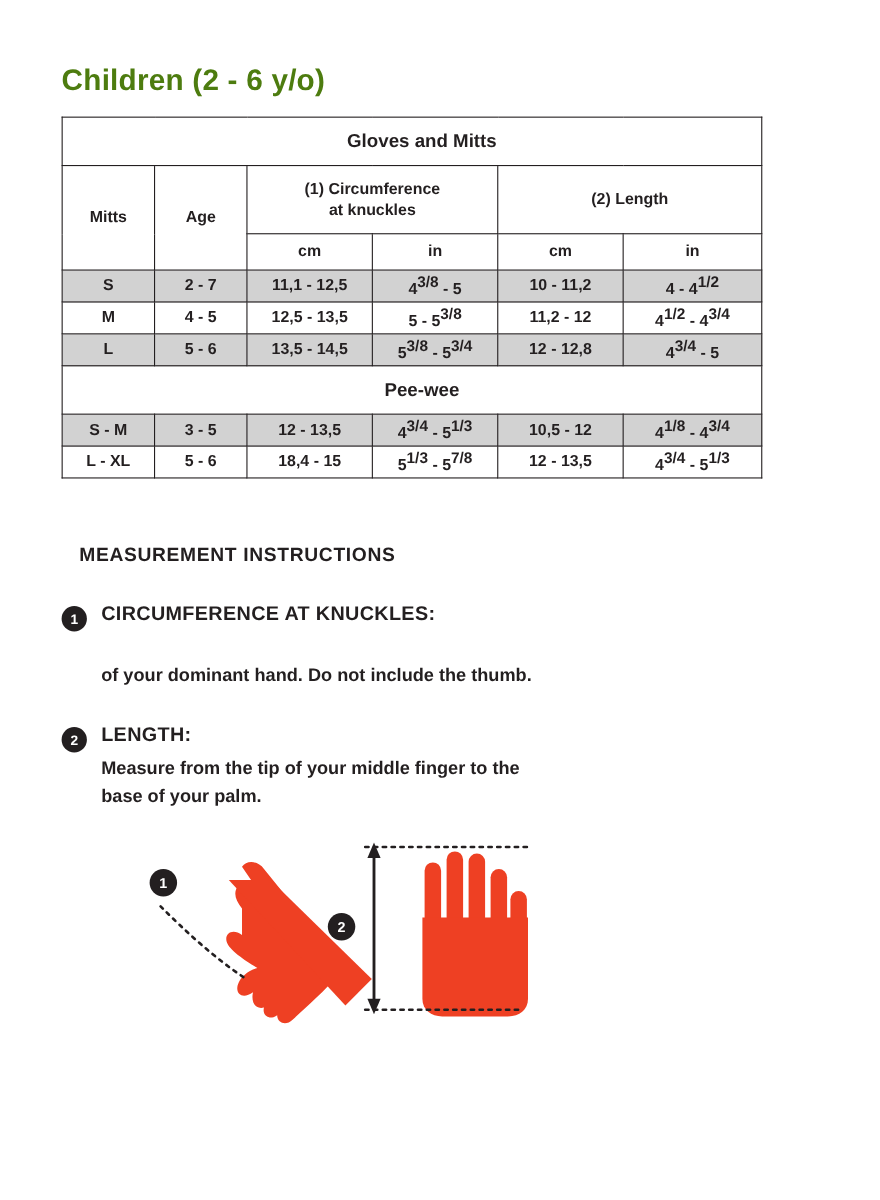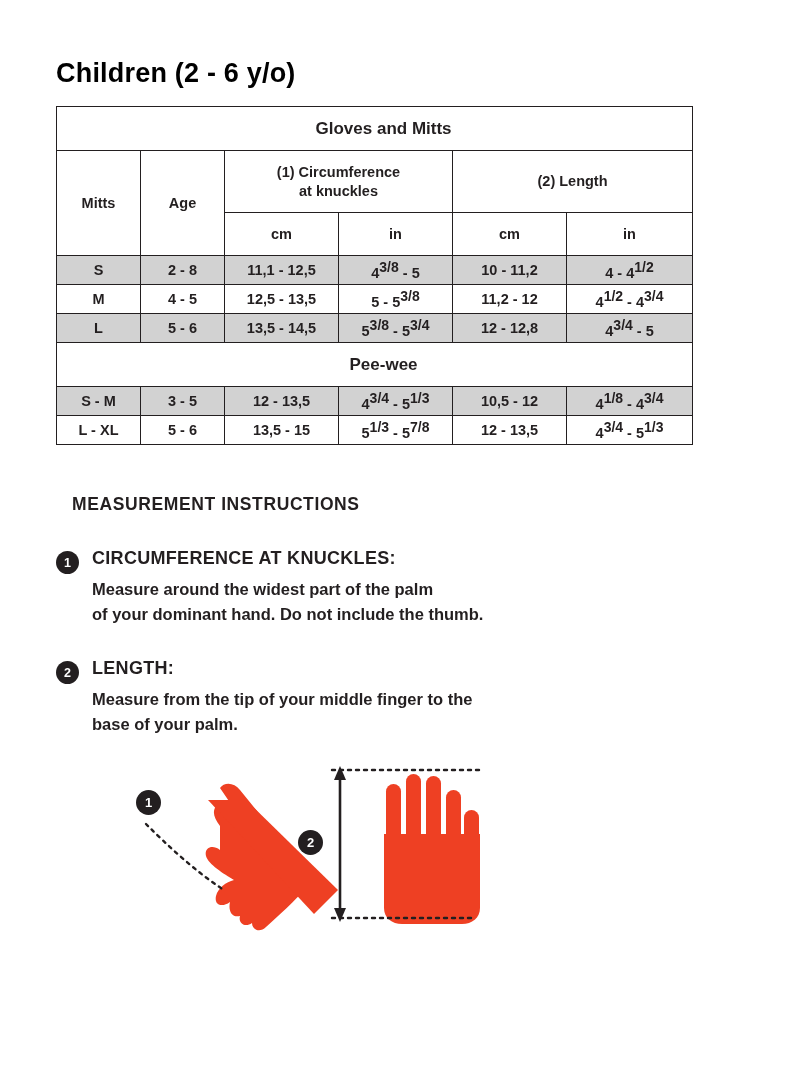--- a/index.html
+++ b/index.html
@@ -16,21 +16,21 @@
     padding: 0;
     overflow: hidden;
   }
 
   
   .title {
     position: absolute;
     left: 56px; top: 58px;
     font-size: 27px;
     font-weight: bold;
-    color: #000000;
+    color: #4d7c0f;
     letter-spacing: 0.2px;
   }
 
   
   .table-wrap {
     position: absolute;
     left: 56px; top: 106px;
     width: 636px;
   }
   table.size-table {
@@ -47,21 +47,21 @@
     padding: 0;
   }
   .section-title-cell {
     text-align: center;
     padding-left: 18px !important;
     font-size: 17px !important;
     height: 44px;
     font-weight: bold;
   }
   .hdr-tall { height: 62px; font-size: 14px; line-height: 1.25; }
-  .hdr-unit { height: 43px; }
+  .hdr-unit { height: 33px; }
   .data-row td { height: 29px; }
   .shaded { background: #d2d2d2; }
   .frac { font-size: 14px; vertical-align: 0.45em; letter-spacing: 0; }
   .nowrap { white-space: nowrap; }
 
   
   col.c-size { width: 84px; }
   col.c-age  { width: 84px; }
   col.c-cm1  { width: 114px; }
   col.c-in1  { width: 114px; }
@@ -159,21 +159,21 @@
         <tr>
           <td class="hdr-unit">cm</td>
           <td class="hdr-unit">in</td>
           <td class="hdr-unit">cm</td>
           <td class="hdr-unit">in</td>
         </tr>
         </tbody>
         <tbody id="gloves-rows">
           <tr class="data-row shaded">
             <td class="shaded nowrap">S</td>
-            <td class="shaded nowrap">2 - 8</td>
+            <td class="shaded nowrap">2 - 7</td>
             <td class="shaded nowrap">11,1 - 12,5</td>
             <td class="shaded nowrap">4<span class="frac">3/8</span> - 5</td>
             <td class="shaded nowrap">10 - 11,2</td>
             <td class="shaded nowrap">4 - 4<span class="frac">1/2</span></td>
           </tr>
           <tr class="data-row">
             <td class="nowrap">M</td>
             <td class="nowrap">4 - 5</td>
             <td class="nowrap">12,5 - 13,5</td>
             <td class="nowrap">5 - 5<span class="frac">3/8</span></td>
@@ -199,37 +199,37 @@
             <td class="shaded nowrap">S - M</td>
             <td class="shaded nowrap">3 - 5</td>
             <td class="shaded nowrap">12 - 13,5</td>
             <td class="shaded nowrap">4<span class="frac">3/4</span> - 5<span class="frac">1/3</span></td>
             <td class="shaded nowrap">10,5 - 12</td>
             <td class="shaded nowrap">4<span class="frac">1/8</span> - 4<span class="frac">3/4</span></td>
           </tr>
           <tr class="data-row">
             <td class="nowrap">L - XL</td>
             <td class="nowrap">5 - 6</td>
-            <td class="nowrap">13,5 - 15</td>
+            <td class="nowrap">18,4 - 15</td>
             <td class="nowrap">5<span class="frac">1/3</span> - 5<span class="frac">7/8</span></td>
             <td class="nowrap">12 - 13,5</td>
             <td class="nowrap">4<span class="frac">3/4</span> - 5<span class="frac">1/3</span></td>
           </tr>
         </tbody>
 
     </table>
   </div>
 
   <div class="instr-heading">MEASUREMENT INSTRUCTIONS</div>
 
   <div class="instr-block instr-1">
     <span class="badge">1</span>
     <span class="instr-title">CIRCUMFERENCE AT KNUCKLES:</span>
     <span class="instr-body">
-      <span>Measure around the widest part of the palm</span><br>
+      <br>
       <span>of your dominant hand. Do not include the thumb.</span>
     </span>
   </div>
 
   <div class="instr-block instr-2">
     <span class="badge">2</span>
     <span class="instr-title">LENGTH:</span>
     <span class="instr-body">
       <span>Measure from the tip of your middle finger to the</span><br>
       <span>base of your palm.</span>

